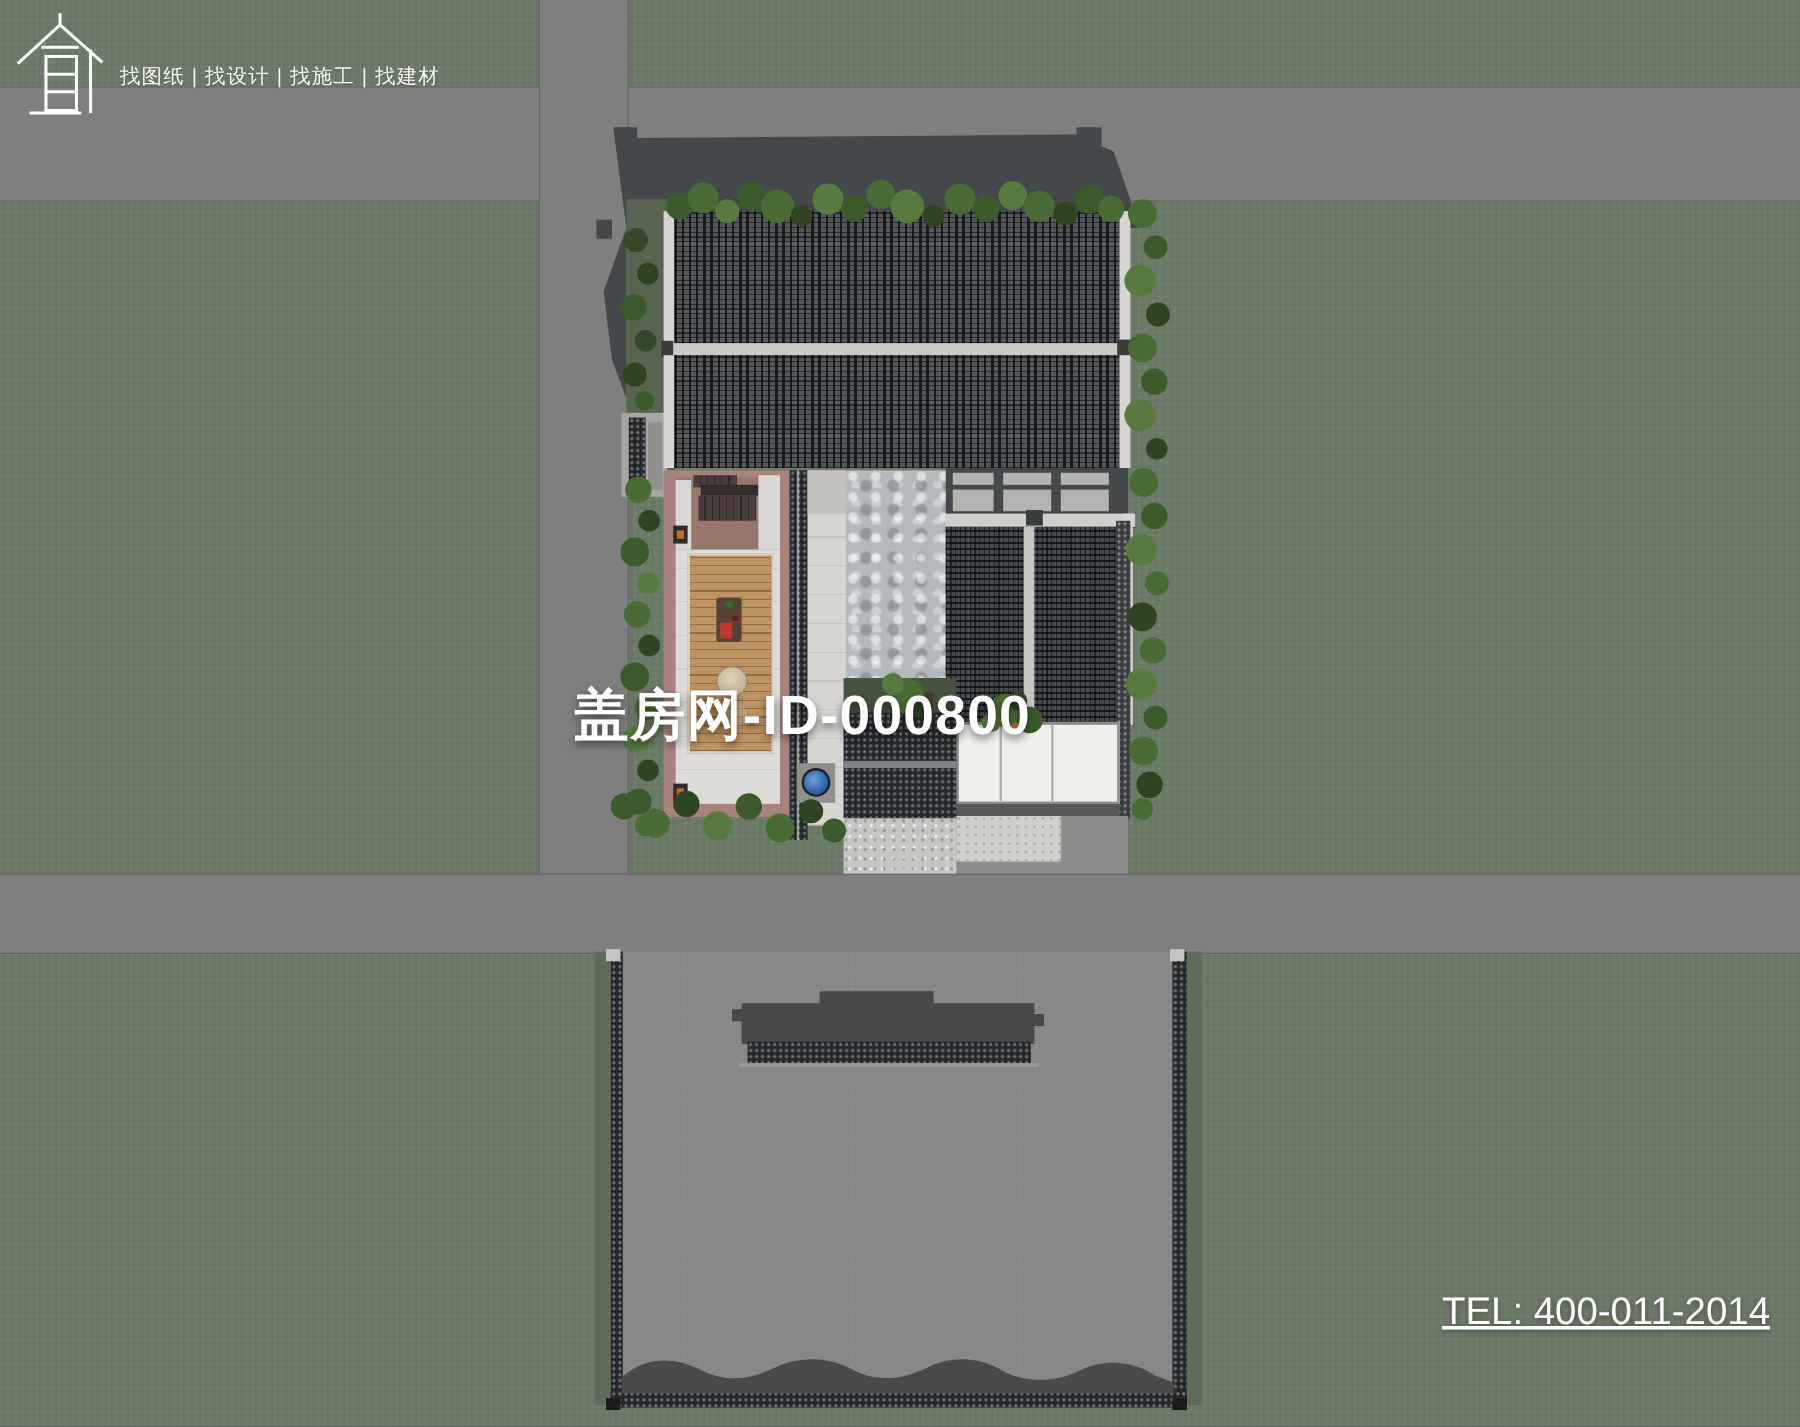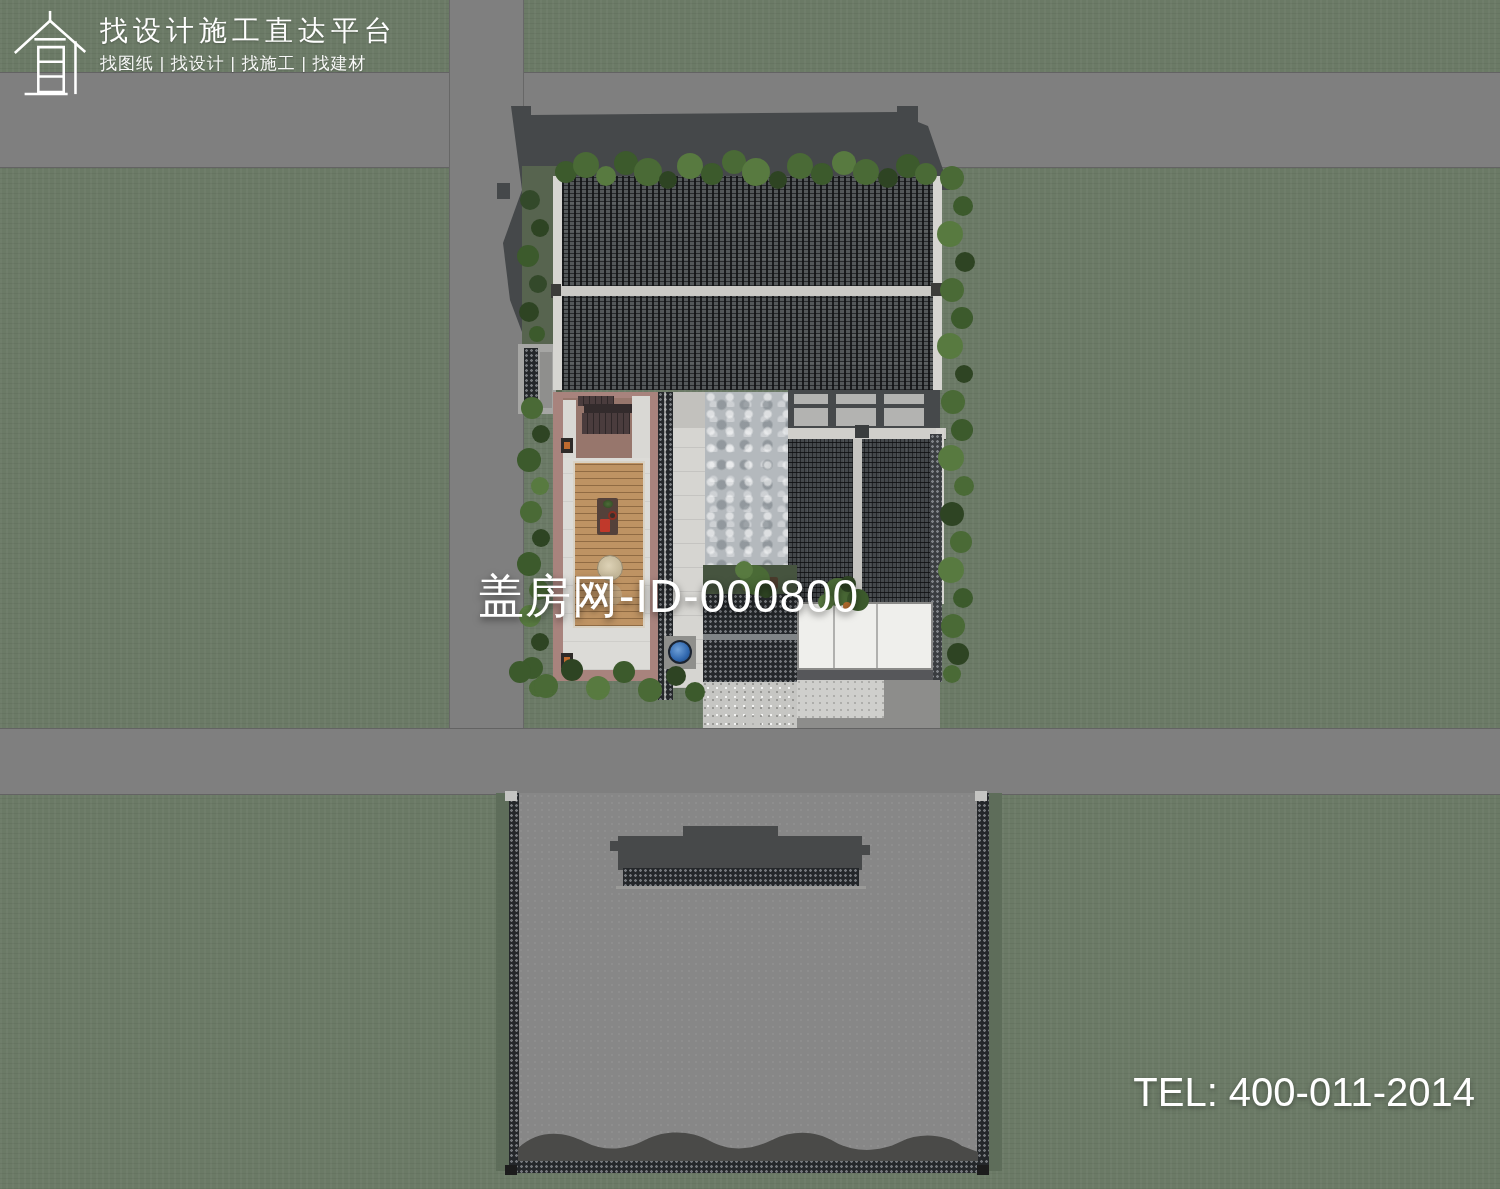--- a/index.html
+++ b/index.html
@@ -73,22 +73,22 @@
   .ground-lower{
     background-color:#878787;
     background-image:radial-gradient(circle at 3px 3px, rgba(255,255,255,.06) 0 1px, transparent 1.4px);
     background-size:7px 7px;
   }
   .ridge{background:#cbcac6;box-shadow:0 1px 0 rgba(0,0,0,.4);}
   .cap{background:#d6d5d1;}
   .txt-white{color:#fff;}
   .brand-title{font-size:28px;letter-spacing:5px;font-weight:500;text-shadow:0 1px 2px rgba(0,0,0,.25);}
   .brand-tagline{font-size:17px;letter-spacing:1px;font-weight:400;opacity:.95;text-shadow:0 1px 2px rgba(0,0,0,.25);}
-  .watermark{font-size:46px;font-weight:400;letter-spacing:1px;text-shadow:0 3px 7px rgba(0,0,0,.5);white-space:nowrap;}
-  .contact{font-size:40px;font-weight:400;text-align:right;line-height:48px;text-shadow:0 2px 5px rgba(0,0,0,.35);white-space:nowrap;}
+  .watermark{font-size:46px;font-weight:700;letter-spacing:1px;text-shadow:0 3px 7px rgba(0,0,0,.5);white-space:nowrap;}
+  .contact{font-size:32px;font-weight:400;text-align:right;line-height:48px;text-shadow:0 2px 5px rgba(0,0,0,.35);white-space:nowrap;text-decoration:underline;}
   svg.layer{position:absolute;left:0;top:0;pointer-events:none;}
 </style>
 </head>
 <body>
 
 <div class="scene">
 
   <div class="abs road road-h" style="left:0;top:72px;width:1500px;height:94px;"></div>
   <div class="abs road road-v" style="left:449px;top:0;width:73px;height:728px;"></div>
   <div class="abs road road-h" style="left:0;top:728px;width:1500px;height:65px;"></div>
@@ -282,21 +282,20 @@
       <g stroke="#ffffff" stroke-width="2.6" fill="none">
         <path d="M4 46 L40 13 L76 45"></path>
         <path d="M40 13 V3"></path>
         <path d="M66 34 V88"></path>
         <path d="M24 32 H56"></path>
         <path d="M28 40 H54 V86 H28 Z"></path>
         <path d="M28 55 H54 M28 70 H54"></path>
         <path d="M14 88 H58"></path>
       </g>
     </svg>
-    <div class="txt-white brand-title abs" style="left:90px;top:4px;">找设计施工直达平台</div>
     <div class="txt-white brand-tagline abs" style="left:90px;top:44px;">找图纸 | 找设计 | 找施工 | 找建材</div>
   </div>
 
   <div class="abs txt-white watermark" style="left:478px;top:566px;">盖房网-ID-000800</div>
 
   <div class="abs txt-white contact" style="right:25px;top:1068px;">
     <div>TEL: 400-011-2014</div>
   </div>
 
 </div>

